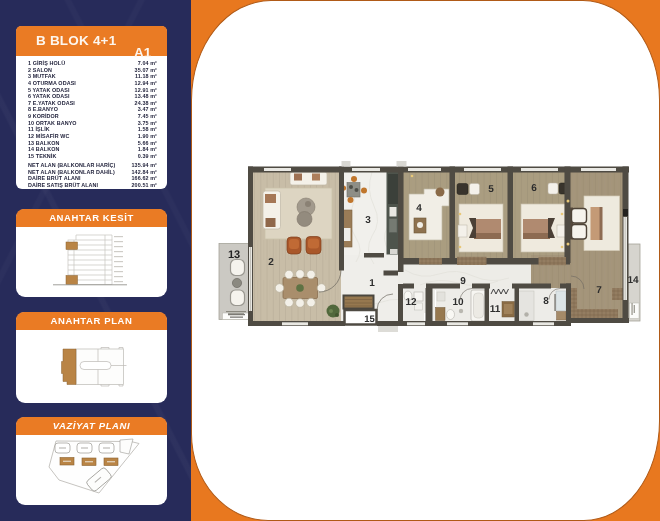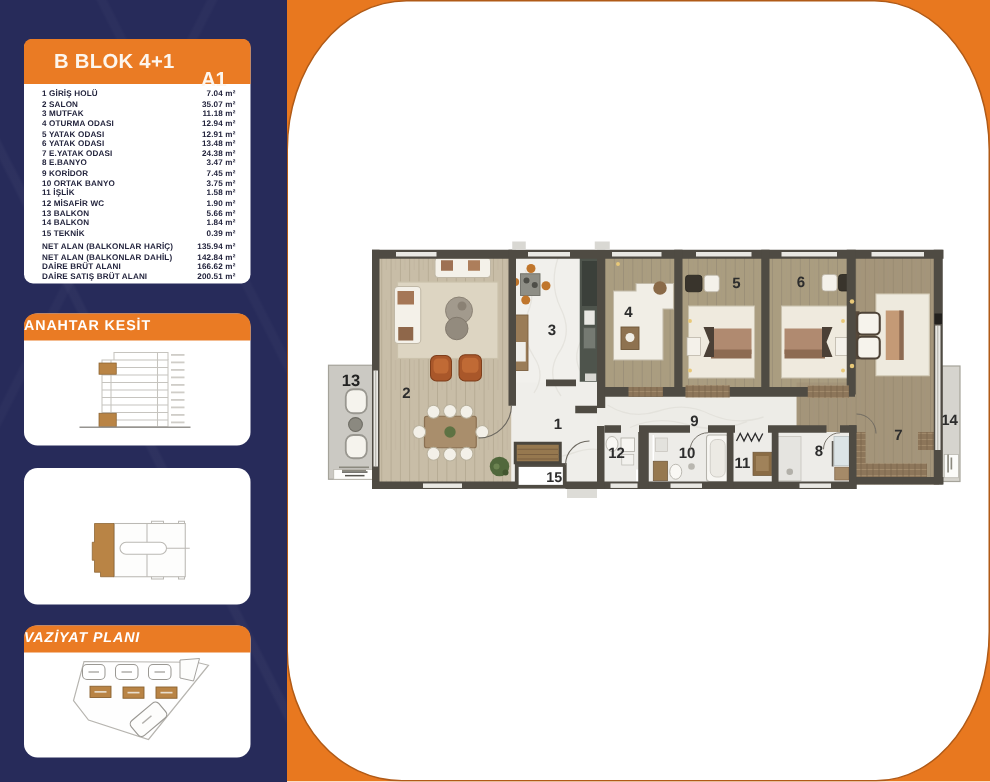--- a/index.html
+++ b/index.html
@@ -14,21 +14,21 @@
       linear-gradient(63deg, rgba(255,255,255,0) 72%, rgba(255,255,255,0.025) 72.5%, rgba(255,255,255,0.025) 73.5%, rgba(255,255,255,0) 74%);}
   .card{position:absolute;left:16px;top:26px;width:151px;height:163px;background:#ffffff;border-radius:6px;}
   .card-head{position:absolute;left:0;top:0;width:151px;height:30px;background:#ea7b24;border-radius:5px 5px 0 0;color:#fdf6ee;font-weight:bold;font-size:13.5px;line-height:30px;}
   .card-head .t1{position:absolute;left:20px;top:0;letter-spacing:0.2px;}
   .card-head .t2{position:absolute;left:118px;top:12px;}
   .alist{position:absolute;left:12px;right:10px;top:34px;}
   .arow{display:flex;justify-content:space-between;font-size:5.4px;line-height:6.62px;color:#23243d;font-weight:bold;letter-spacing:0.1px;}
   .agap{height:3px;}
   .srow{display:flex;justify-content:space-between;font-size:5.4px;line-height:6.5px;color:#23243d;font-weight:bold;letter-spacing:0.1px;}
   .box{position:absolute;left:16px;width:151px;background:#ffffff;border-radius:9px;}
-  .box-head{position:absolute;left:0;top:0;width:151px;height:18px;background:#ea7b24;border-radius:8px 8px 0 0;color:#ffffff;font-weight:bold;font-size:9.5px;line-height:18.5px;letter-spacing:0.6px;}
+  .box-head{position:absolute;left:0;top:0;width:151px;height:18px;background:#ea7b24;border-radius:8px 8px 0 0;color:#ffffff;font-weight:bold;font-size:9.5px;line-height:18.5px;text-align:center;letter-spacing:0.6px;}
   .box-body{position:absolute;left:0;top:18px;right:0;bottom:0;}
 </style>
 </head>
 <body>
 <div class="page">
 
   <div class="orange-bg"></div>
 
   <div class="white-panel"></div>
 
@@ -161,20 +161,21 @@
 
           <rect x="50" y="48.5" width="11.5" height="9" fill="#b98445" stroke="#8a6230" stroke-width="0.5"></rect>
 
           <line x1="37" y1="57.8" x2="111" y2="57.8" stroke="#969490" stroke-width="0.9"></line>
         </svg>
       </div>
     </div>
 
     <div class="box" style="top:312px;height:91px;">
 
+      <div class="box-head">ANAHTAR PLAN</div>
 
       <div class="box-body">
         <svg width="151" height="73" viewBox="0 0 151 73">
 
           <g stroke="#bbb9b4" stroke-width="0.7" fill="#fdfdfc">
             <rect x="60" y="19" width="47.5" height="35.5"></rect>
             <line x1="82" y1="19" x2="82" y2="54.5"></line>
             <path d="M85 19 v-1.5 h8 v1.5 m10 0 v-1.5 h4 v1.5" fill="none"></path>
             <path d="M85 54.5 v1.5 h8 v-1.5 m10 0 v1.5 h4 v-1.5" fill="none"></path>
             <path d="M68 31.5 h23 a4 4 0 0 1 0 8 h-23 a4 4 0 0 1 0 -8 z" fill="#ffffff"></path>

